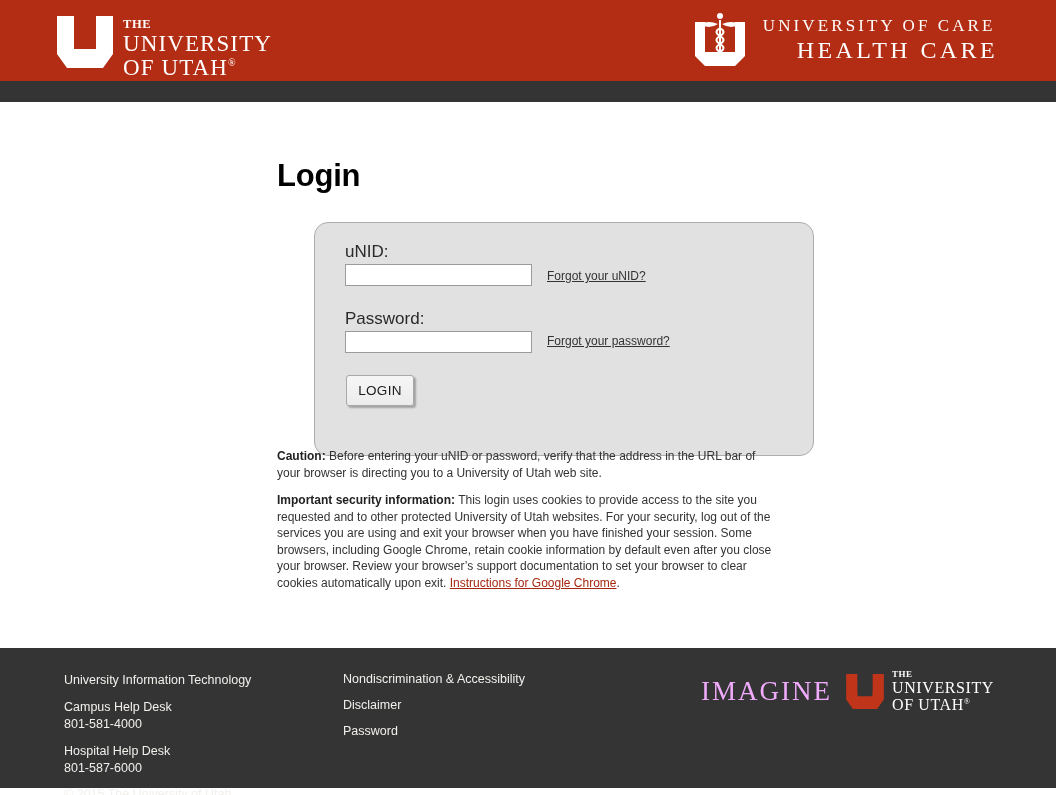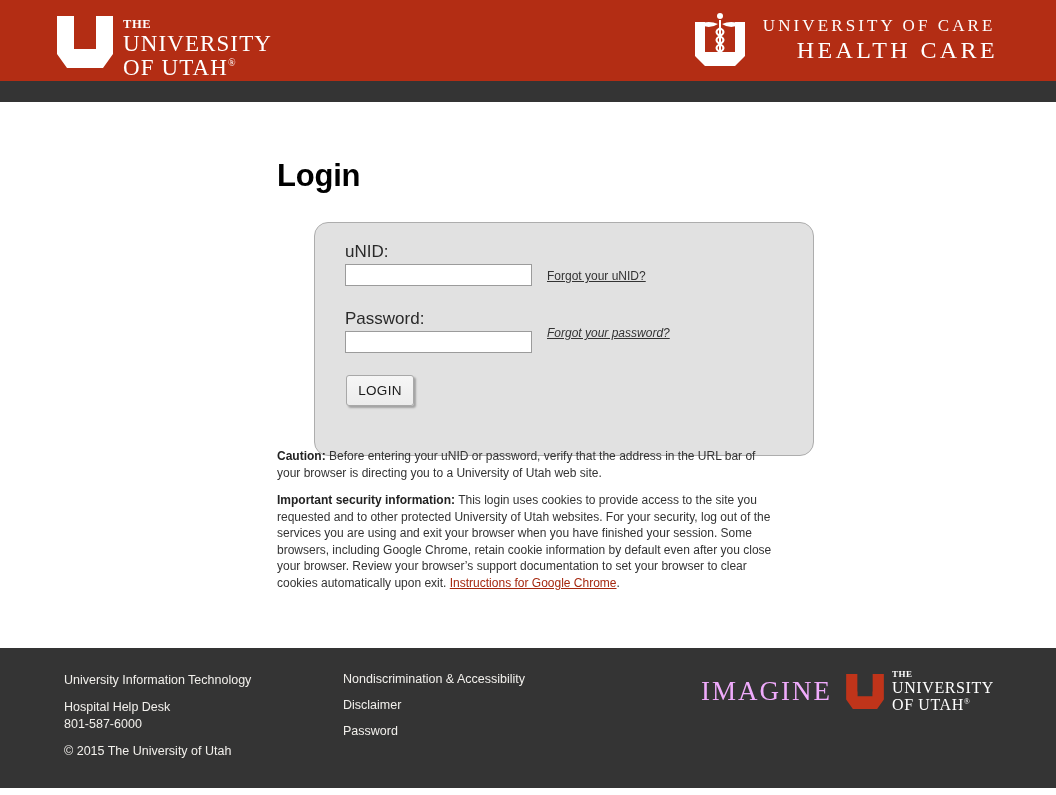--- a/index.html
+++ b/index.html
@@ -139,21 +139,21 @@
 
   .forgot-link {
     position: absolute;
     left: 232px;
     font-size: 12px;
     color: #333333;
     text-decoration: underline;
     cursor: pointer;
   }
   .fl-unid { top: 46px; }
-  .fl-pass { top: 103px; font-style: italic; }
+  .fl-pass { top: 111px; }
 
   .login-button {
     position: absolute;
     left: 31px; top: 152px;
     width: 68px; height: 31px;
     background: linear-gradient(#f6f6f6, #ececec);
     border: 1px solid #a8a8a8;
     border-radius: 3px;
     box-shadow: 2px 2px 2px rgba(0,0,0,0.28);
     font-family: "Liberation Sans", sans-serif;
@@ -294,20 +294,24 @@
     <p>
       <b>Important security information:</b><span> This login uses cookies to provide access to the site you requested and to other protected University of Utah websites. For your security, log out of the services you are using and exit your browser when you have finished your session. Some browsers, including Google Chrome, retain cookie information by default even after you close your browser. Review your browser’s support documentation to set your browser to clear cookies automatically upon exit. </span><a class="chrome-link">Instructions for Google Chrome</a><span>.</span>
     </p>
   </div>
 </div>
 
 <div class="footer">
   <div class="footer-col-a">
     <div class="blk">University Information Technology</div>
     <div class="blk">
+      <div>Campus Help Desk</div>
+      <div>801-581-4000</div>
+    </div>
+    <div class="blk">
       <div>Hospital Help Desk</div>
       <div>801-587-6000</div>
     </div>
     <div class="blk">© 2015 The University of Utah</div>
   </div>
 
   <div class="footer-col-b">
     <a class="flink">Nondiscrimination &amp; Accessibility</a>
     <a class="flink">Disclaimer</a>
     <a class="flink">Password</a>

